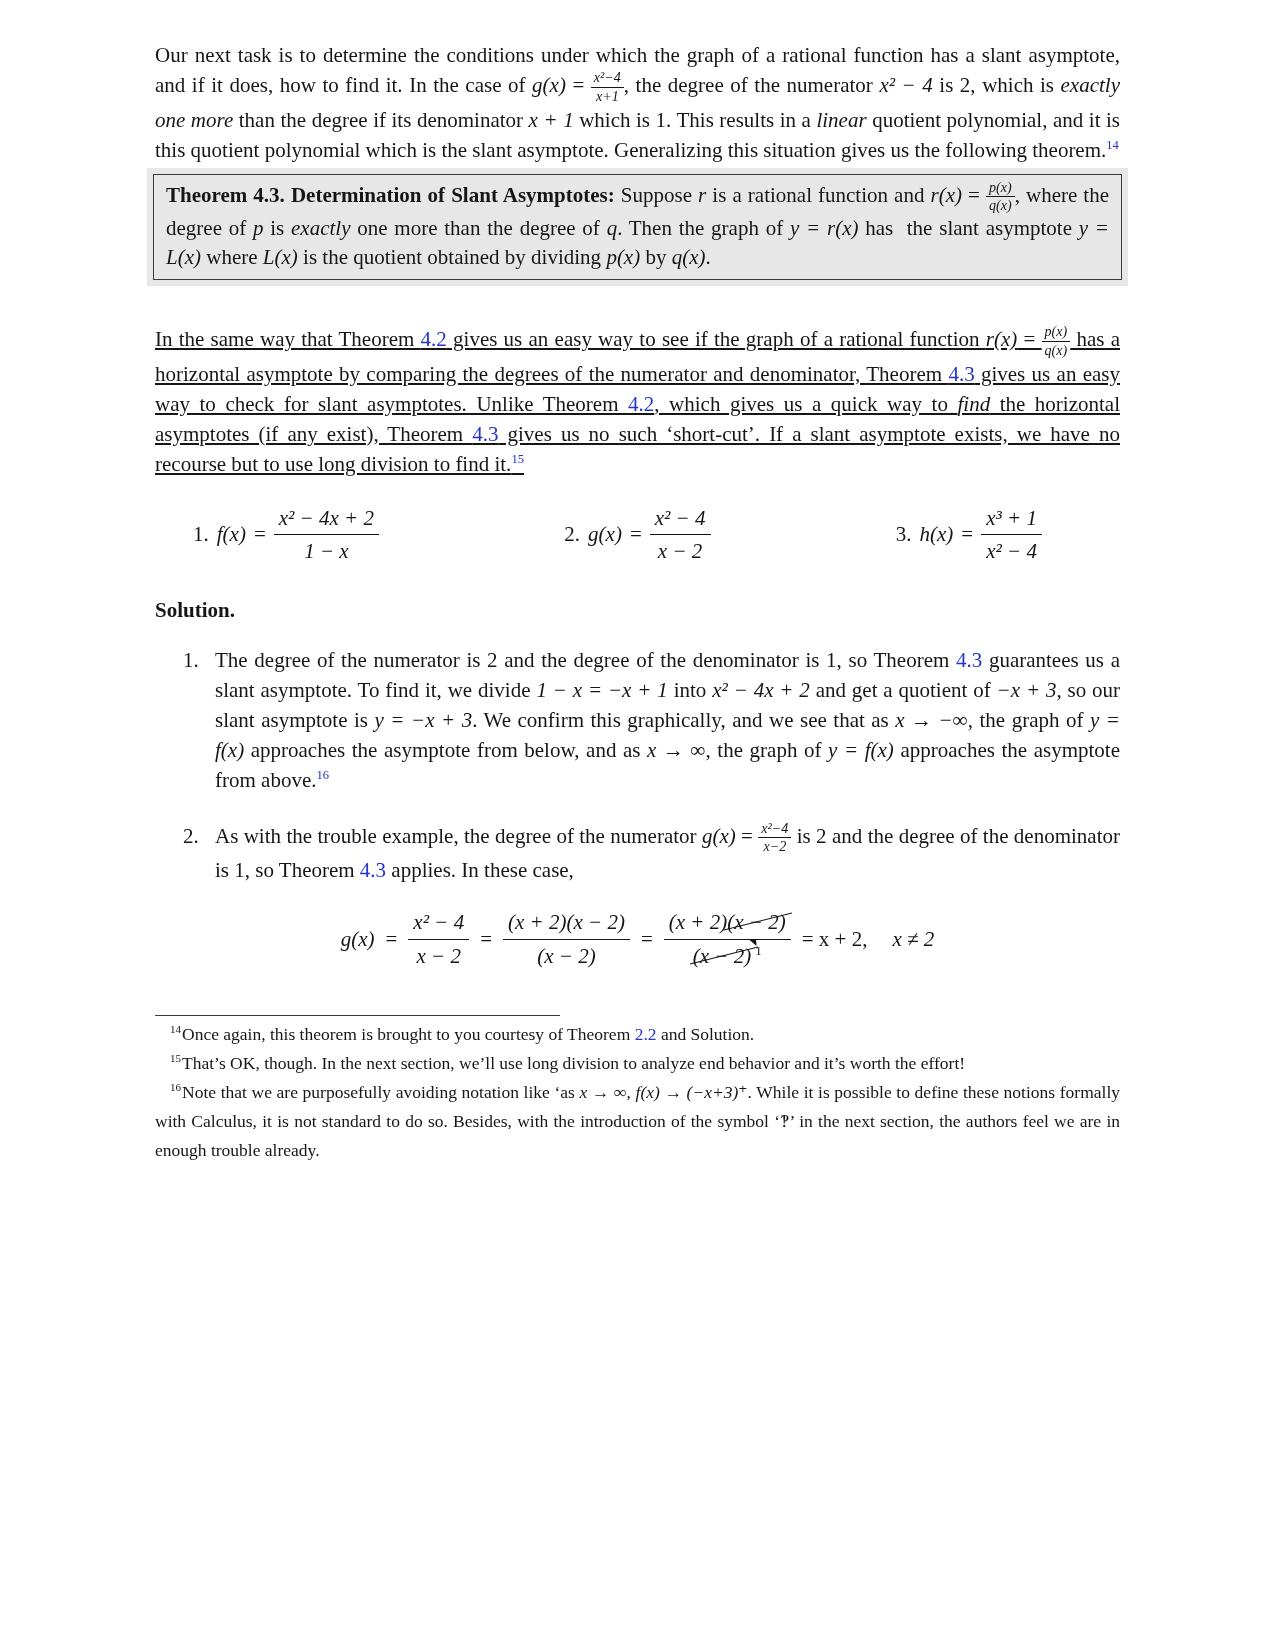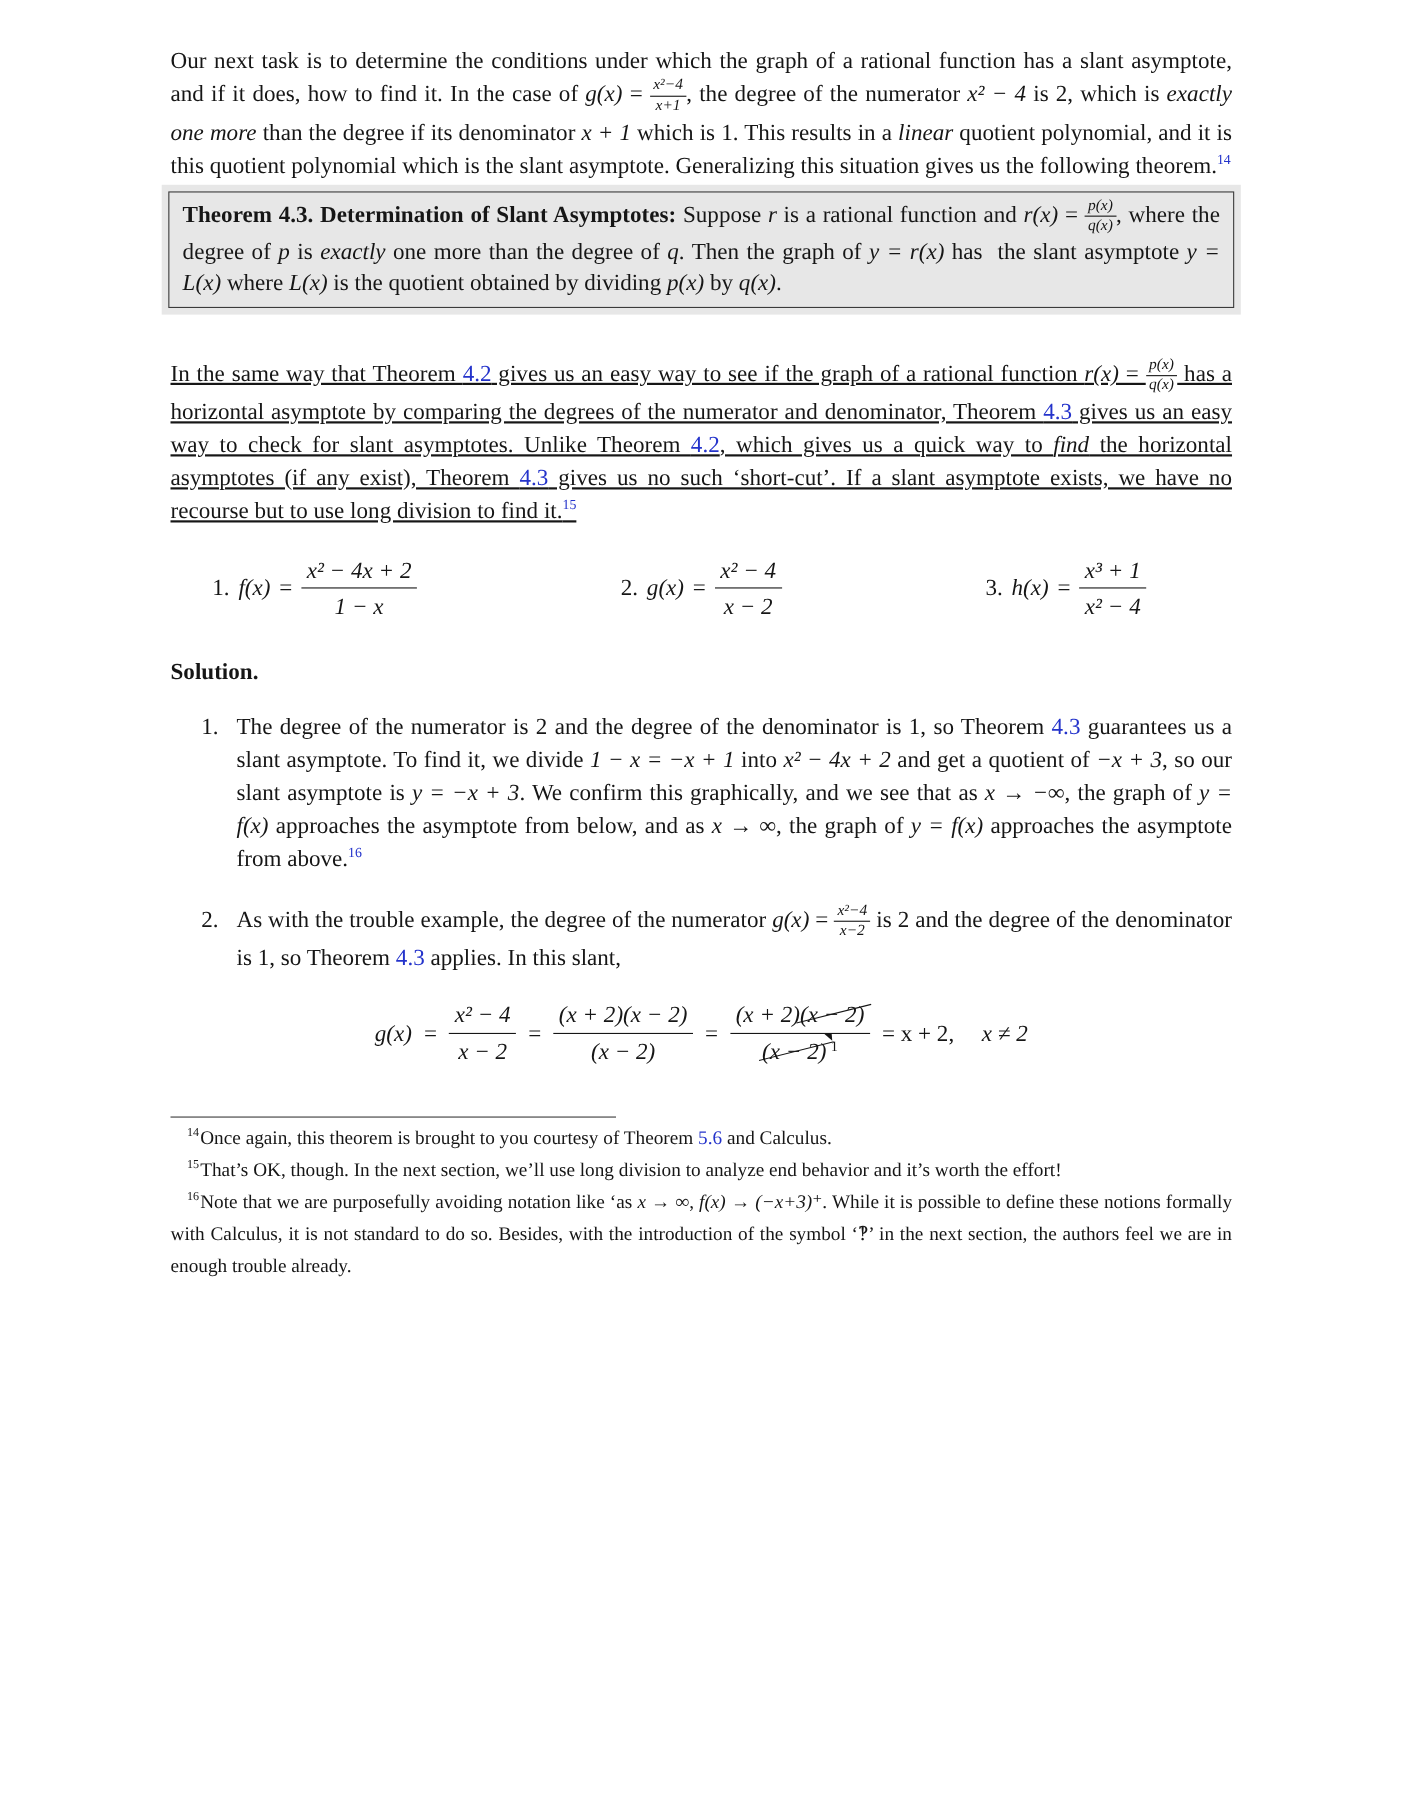--- a/index.html
+++ b/index.html
@@ -118,21 +118,21 @@
 
   <p class="solution">Solution.</p>
 
   <div class="li">
     <span class="li-num">1.</span>
     <p class="body li-body"><span>The degree of the numerator is 2 and the degree of the denominator is 1, so Theorem </span><span class="link">4.3</span><span> guarantees us a slant asymptote.  To find it, we divide </span><span class="i">1 − x = −x + 1</span><span> into </span><span class="i">x² − 4x + 2</span><span> and get a quotient of </span><span class="i">−x + 3</span><span>, so our slant asymptote is </span><span class="i">y = −x + 3</span><span>.  We confirm this graphically, and we see that as </span><span class="i">x → −∞</span><span>, the graph of </span><span class="i">y = f(x)</span><span> approaches the asymptote from below, and as </span><span class="i">x → ∞</span><span>, the graph of </span><span class="i">y = f(x)</span><span> approaches the asymptote from above.</span><span class="sup link">16</span></p>
   </div>
 
   <div class="li li2">
     <span class="li-num">2.</span>
-    <p class="body li-body"><span>As with the trouble example, the degree of the numerator </span><span class="i">g(x)</span><span> = </span><span class="ifrac"><span class="n">x²−4</span><span class="d">x−2</span></span><span> is 2 and the degree of the denominator is 1, so Theorem </span><span class="link">4.3</span><span> applies.  In this slant,</span></p>
+    <p class="body li-body"><span>As with the trouble example, the degree of the numerator </span><span class="i">g(x)</span><span> = </span><span class="ifrac"><span class="n">x²−4</span><span class="d">x−2</span></span><span> is 2 and the degree of the denominator is 1, so Theorem </span><span class="link">4.3</span><span> applies.  In these case,</span></p>
   </div>
 
   <div class="eq">
     <span class="mi">g(x)</span>
     <span>=</span>
     <span class="dfrac">
         <span class="dn">x² − 4</span>
         <span class="dd">x − 2</span>
       </span>
     <span>=</span>
@@ -145,18 +145,18 @@
       <span class="dn"><span>(x + 2)</span><span class="cancel">(x − 2)</span></span>
       <span class="dd"><span class="bkcancel">(x − 2)</span><span class="censup">1</span></span>
     </span>
     <span>= x + 2,</span>
     <span class="cond mi">x ≠ 2</span>
   </div>
 
   <div class="fnsep"></div>
 
   <div class="footnotes">
-    <p class="fn"><span class="fnmark">14</span><span><span>Once again, this theorem is brought to you courtesy of Theorem </span><span class="link">5.6</span><span> and Calculus.</span></span></p>
+    <p class="fn"><span class="fnmark">14</span><span><span>Once again, this theorem is brought to you courtesy of Theorem </span><span class="link">2.2</span><span> and Solution.</span></span></p>
     <p class="fn"><span class="fnmark">15</span><span><span>That’s OK, though.  In the next section, we’ll use long division to analyze end behavior and it’s worth the effort!</span></span></p>
     <p class="fn"><span class="fnmark">16</span><span><span>Note that we are purposefully avoiding notation like ‘as </span><span class="i">x → ∞</span><span>, </span><span class="i">f(x) → (−x+3)⁺</span><span>.  While it is possible to define these notions formally with Calculus, it is not standard to do so.  Besides, with the introduction of the symbol ‘‽’ in the next section, the authors feel we are in enough trouble already.</span></span></p>
   </div>
 
 </div>
 
 </body></html>

